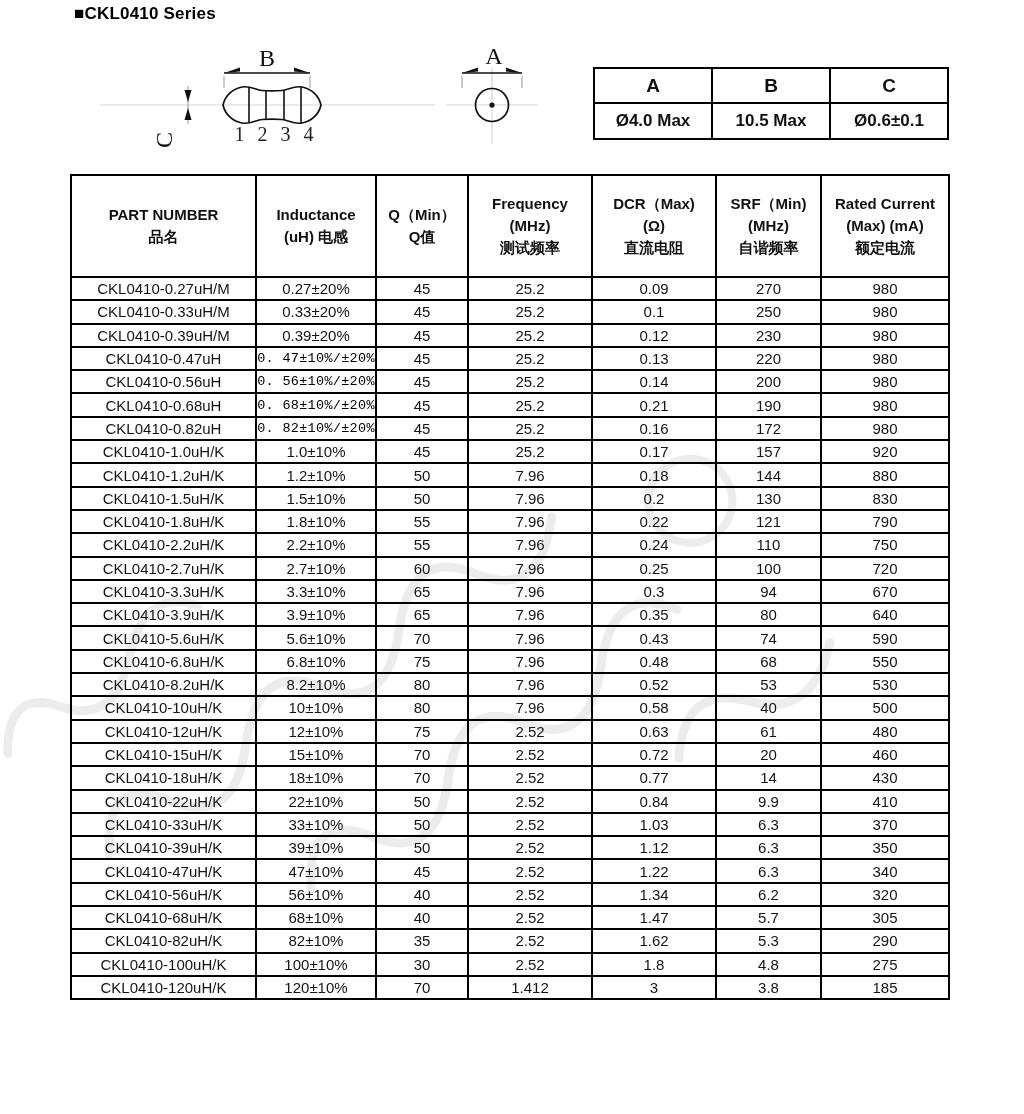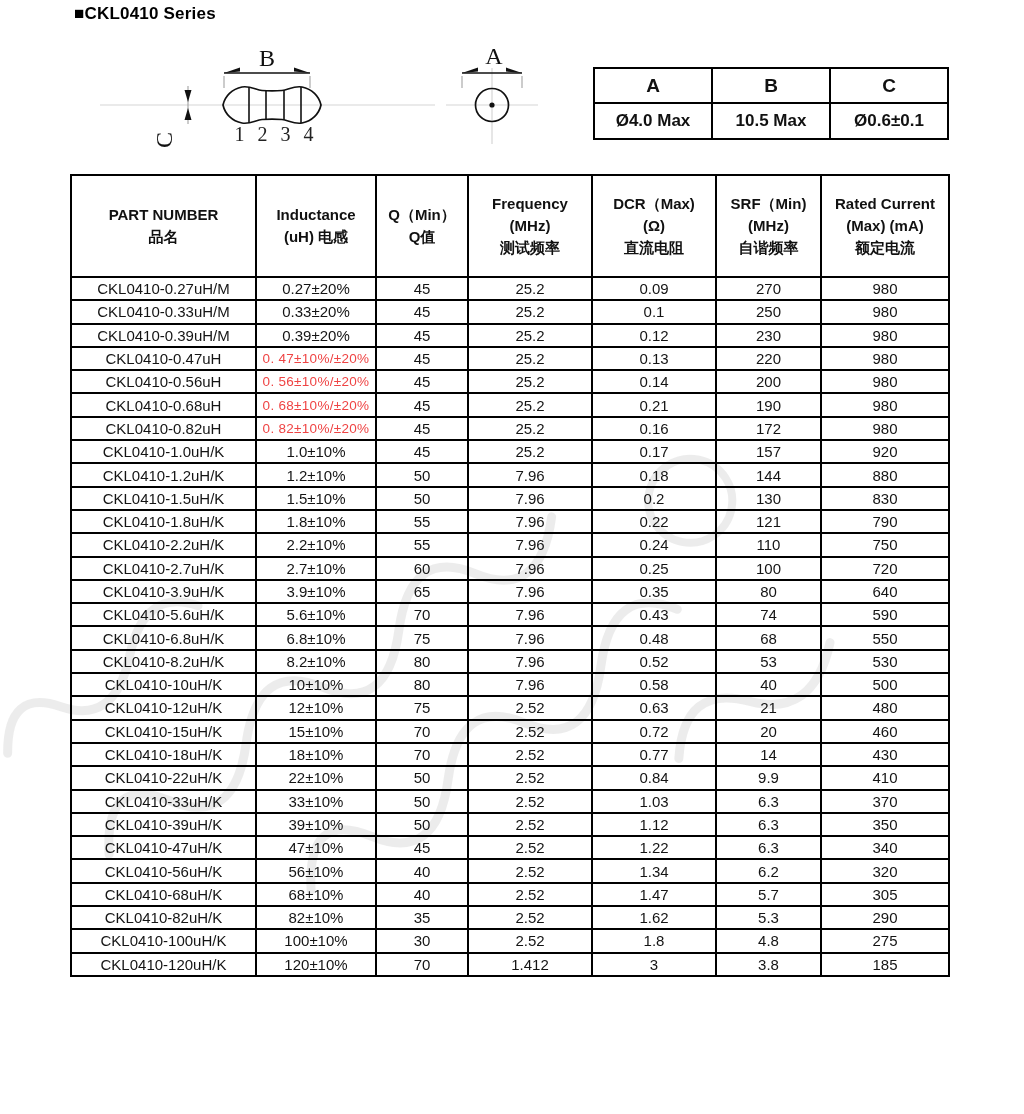--- a/index.html
+++ b/index.html
@@ -59,24 +59,24 @@
   .spec-table th, .spec-table td {
     border: 2px solid #000;
     text-align: center;
     vertical-align: middle;
     padding: 0;
     background: transparent;
   }
   .spec-table th { height: 102px; font-size: 15px; font-weight: bold; line-height: 1.45; }
   .spec-table td { height: 23.3px; font-size: 15px; color:#141414; }
   .spec-table td.serif {
-    font-family: Liberation Sans, sans-serif;
+    font-family: Liberation Mono, monospace;
     font-size: 13.5px;
     letter-spacing: 0.3px;
-    color: #ef4444;
+    color: #000000;
   }
   
   .watermark { position:absolute; left:0; top:280px; pointer-events:none; }
 </style>
 </head>
 <body>
 
 <div class="page">
 
   <svg class="watermark" width="1024" height="834" viewBox="0 0 1024 834">
@@ -299,20 +299,29 @@
         <tr>
           <td>CKL0410-2.7uH/K</td>
           <td>2.7±10%</td>
           <td>60</td>
           <td>7.96</td>
           <td>0.25</td>
           <td>100</td>
           <td>720</td>
         </tr>
         <tr>
+          <td>CKL0410-3.3uH/K</td>
+          <td>3.3±10%</td>
+          <td>65</td>
+          <td>7.96</td>
+          <td>0.3</td>
+          <td>94</td>
+          <td>670</td>
+        </tr>
+        <tr>
           <td>CKL0410-3.9uH/K</td>
           <td>3.9±10%</td>
           <td>65</td>
           <td>7.96</td>
           <td>0.35</td>
           <td>80</td>
           <td>640</td>
         </tr>
         <tr>
           <td>CKL0410-5.6uH/K</td>
@@ -349,21 +358,21 @@
           <td>0.58</td>
           <td>40</td>
           <td>500</td>
         </tr>
         <tr>
           <td>CKL0410-12uH/K</td>
           <td>12±10%</td>
           <td>75</td>
           <td>2.52</td>
           <td>0.63</td>
-          <td>21</td>
+          <td>61</td>
           <td>480</td>
         </tr>
         <tr>
           <td>CKL0410-15uH/K</td>
           <td>15±10%</td>
           <td>70</td>
           <td>2.52</td>
           <td>0.72</td>
           <td>20</td>
           <td>460</td>

